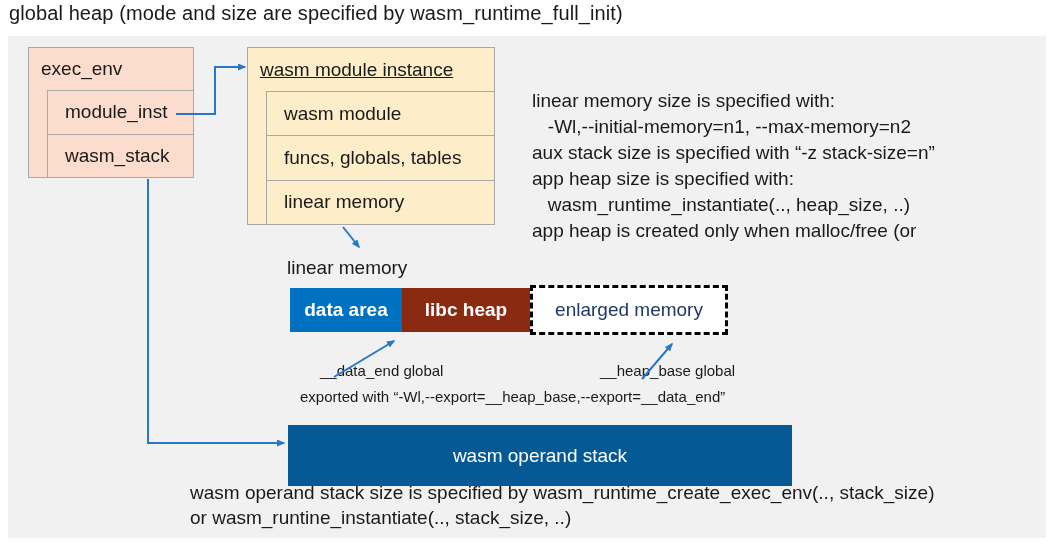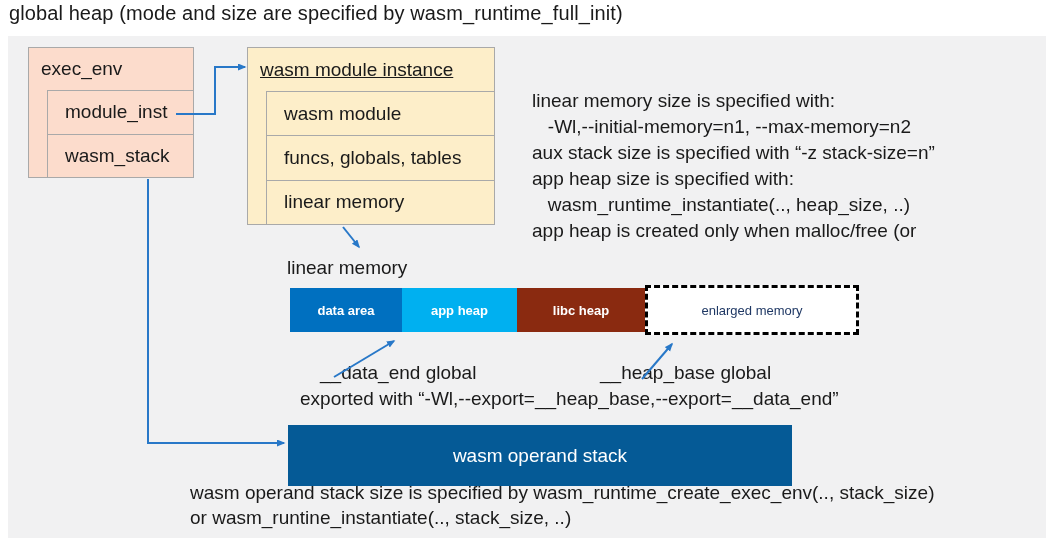--- a/index.html
+++ b/index.html
@@ -72,35 +72,35 @@
     font-size: 19px;
   }
 
   .memory-bar {
     left: 290px; top: 288px; height: 44px;
     display: flex; align-items: stretch;
   }
   .seg {
     display: flex; align-items: center; justify-content: center;
     color: #ffffff;
-    font-size: 13px;
+    font-size: 19px;
     font-weight: bold;
     box-sizing: border-box;
     white-space: nowrap;
   }
   .seg-dashed {
     background: #ffffff;
     border: 3px dashed #000000;
     color: var(--enlarged-text, #1f3864);
     font-weight: normal;
     margin-top: -3px;
     height: 50px;
   }
 
-  .ann { font-size: 19px; white-space: pre; }
+  .ann { font-size: 15px; white-space: pre; }
   #ann-data-end  { left: 320px; top: 362px; }
   #ann-heap-base { left: 600px; top: 362px; }
   #ann-exported  { left: 300px; top: 388px; }
 
   .operand-stack-bar {
     left: 288px; top: 425px; width: 504px; height: 61px;
     background: var(--operand-stack, #055a96);
     color: #ffffff;
     display: flex; align-items: center; justify-content: center;
     font-size: 19px;
@@ -146,23 +146,22 @@
       <div class="struct-row">linear memory</div>
     </div>
 </div>
 
 <div class="abs notes"><div>linear memory size is specified with:</div><div>   -Wl,--initial-memory=n1, --max-memory=n2</div><div>aux stack size is specified with “-z stack-size=n”</div><div>app heap size is specified with:</div><div>   wasm_runtime_instantiate(.., heap_size, ..)</div><div>app heap is created only when malloc/free (or</div></div>
 
 <div class="abs linear-memory-label">linear memory</div>
 
 <div class="abs memory-bar" id="memory-bar">
     <div class="seg" style="width: 112px; background: rgb(0, 112, 192);">data area</div>
-    <div class="seg" style="width: 115px; background: rgb(0, 176, 240);">app heap</div>
     <div class="seg" style="width: 128px; background: rgb(138, 42, 16);">libc heap</div>
-    <div class="seg seg-dashed" style="width: 214px;">enlarged memory</div>
+    <div class="seg seg-dashed" style="width: 198px;">enlarged memory</div>
   </div>
 
 <div class="abs ann" id="ann-data-end">__data_end global</div>
 <div class="abs ann" id="ann-heap-base">__heap_base global</div>
 <div class="abs ann" id="ann-exported">exported with “-Wl,--export=__heap_base,--export=__data_end”</div>
 
 <div class="abs operand-stack-bar">wasm operand stack</div>
 
 <div class="abs footer"><div>wasm operand stack size is specified by wasm_runtime_create_exec_env(.., stack_size)</div><div>or wasm_runtine_instantiate(.., stack_size, ..)</div></div>
 

